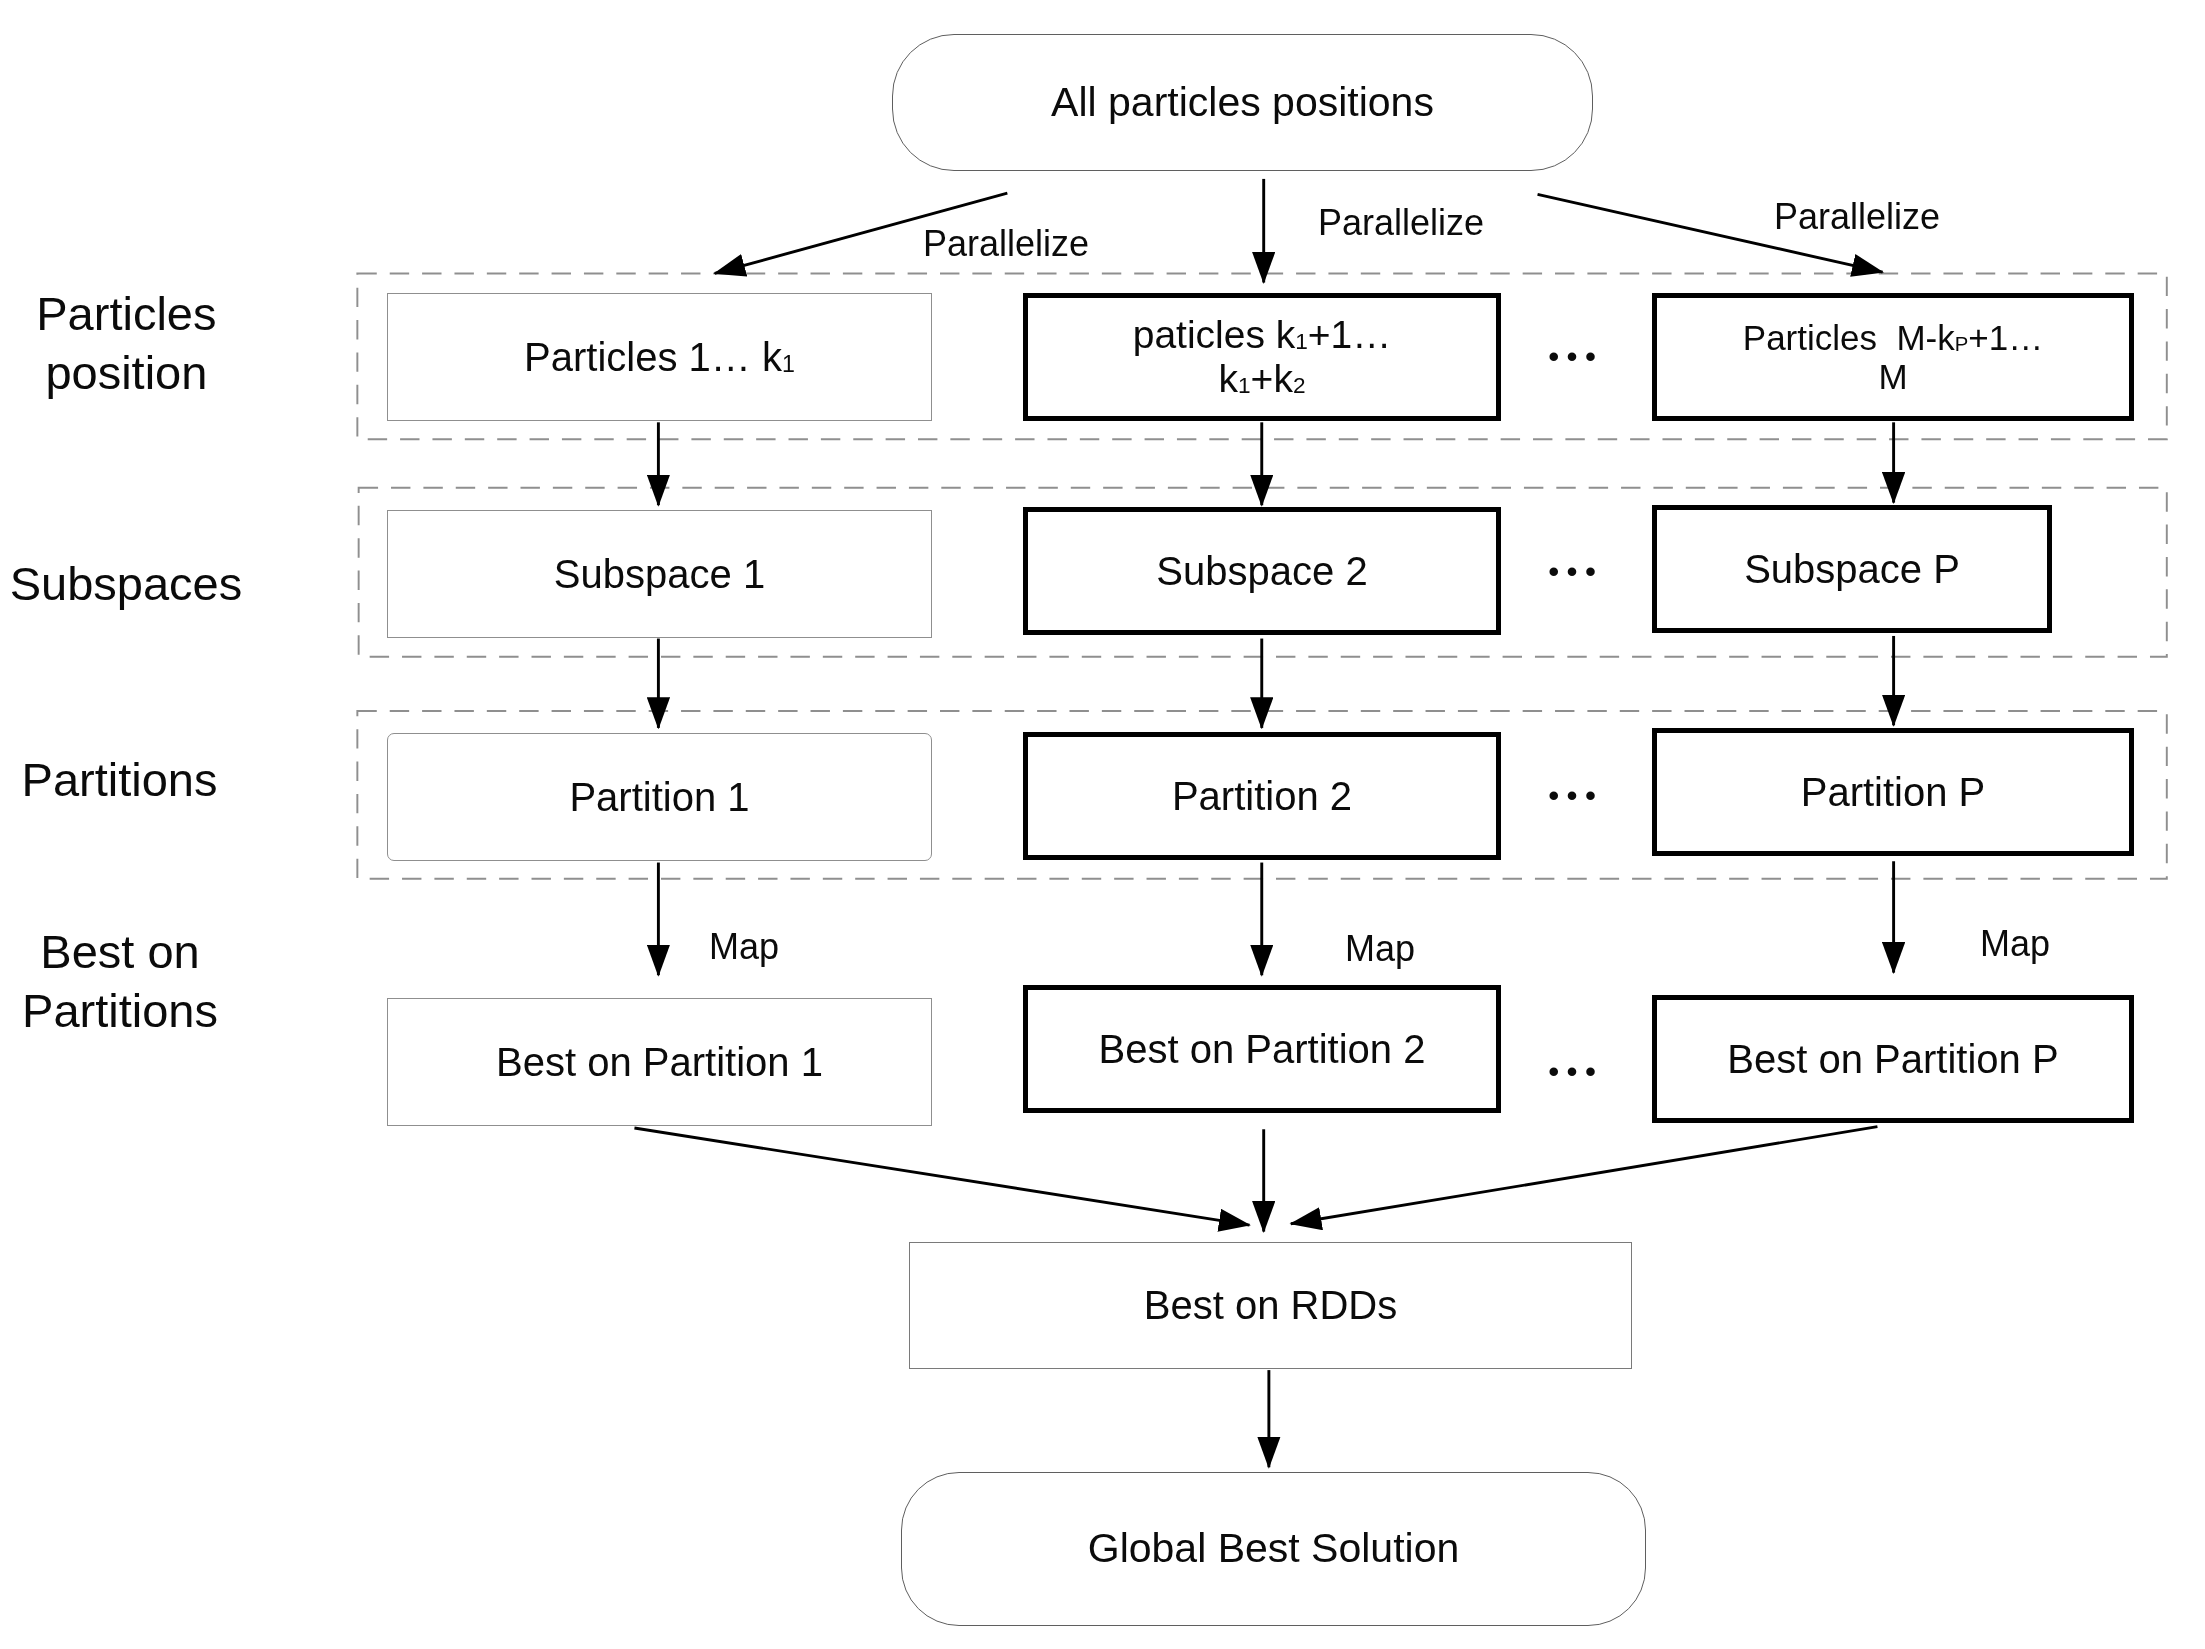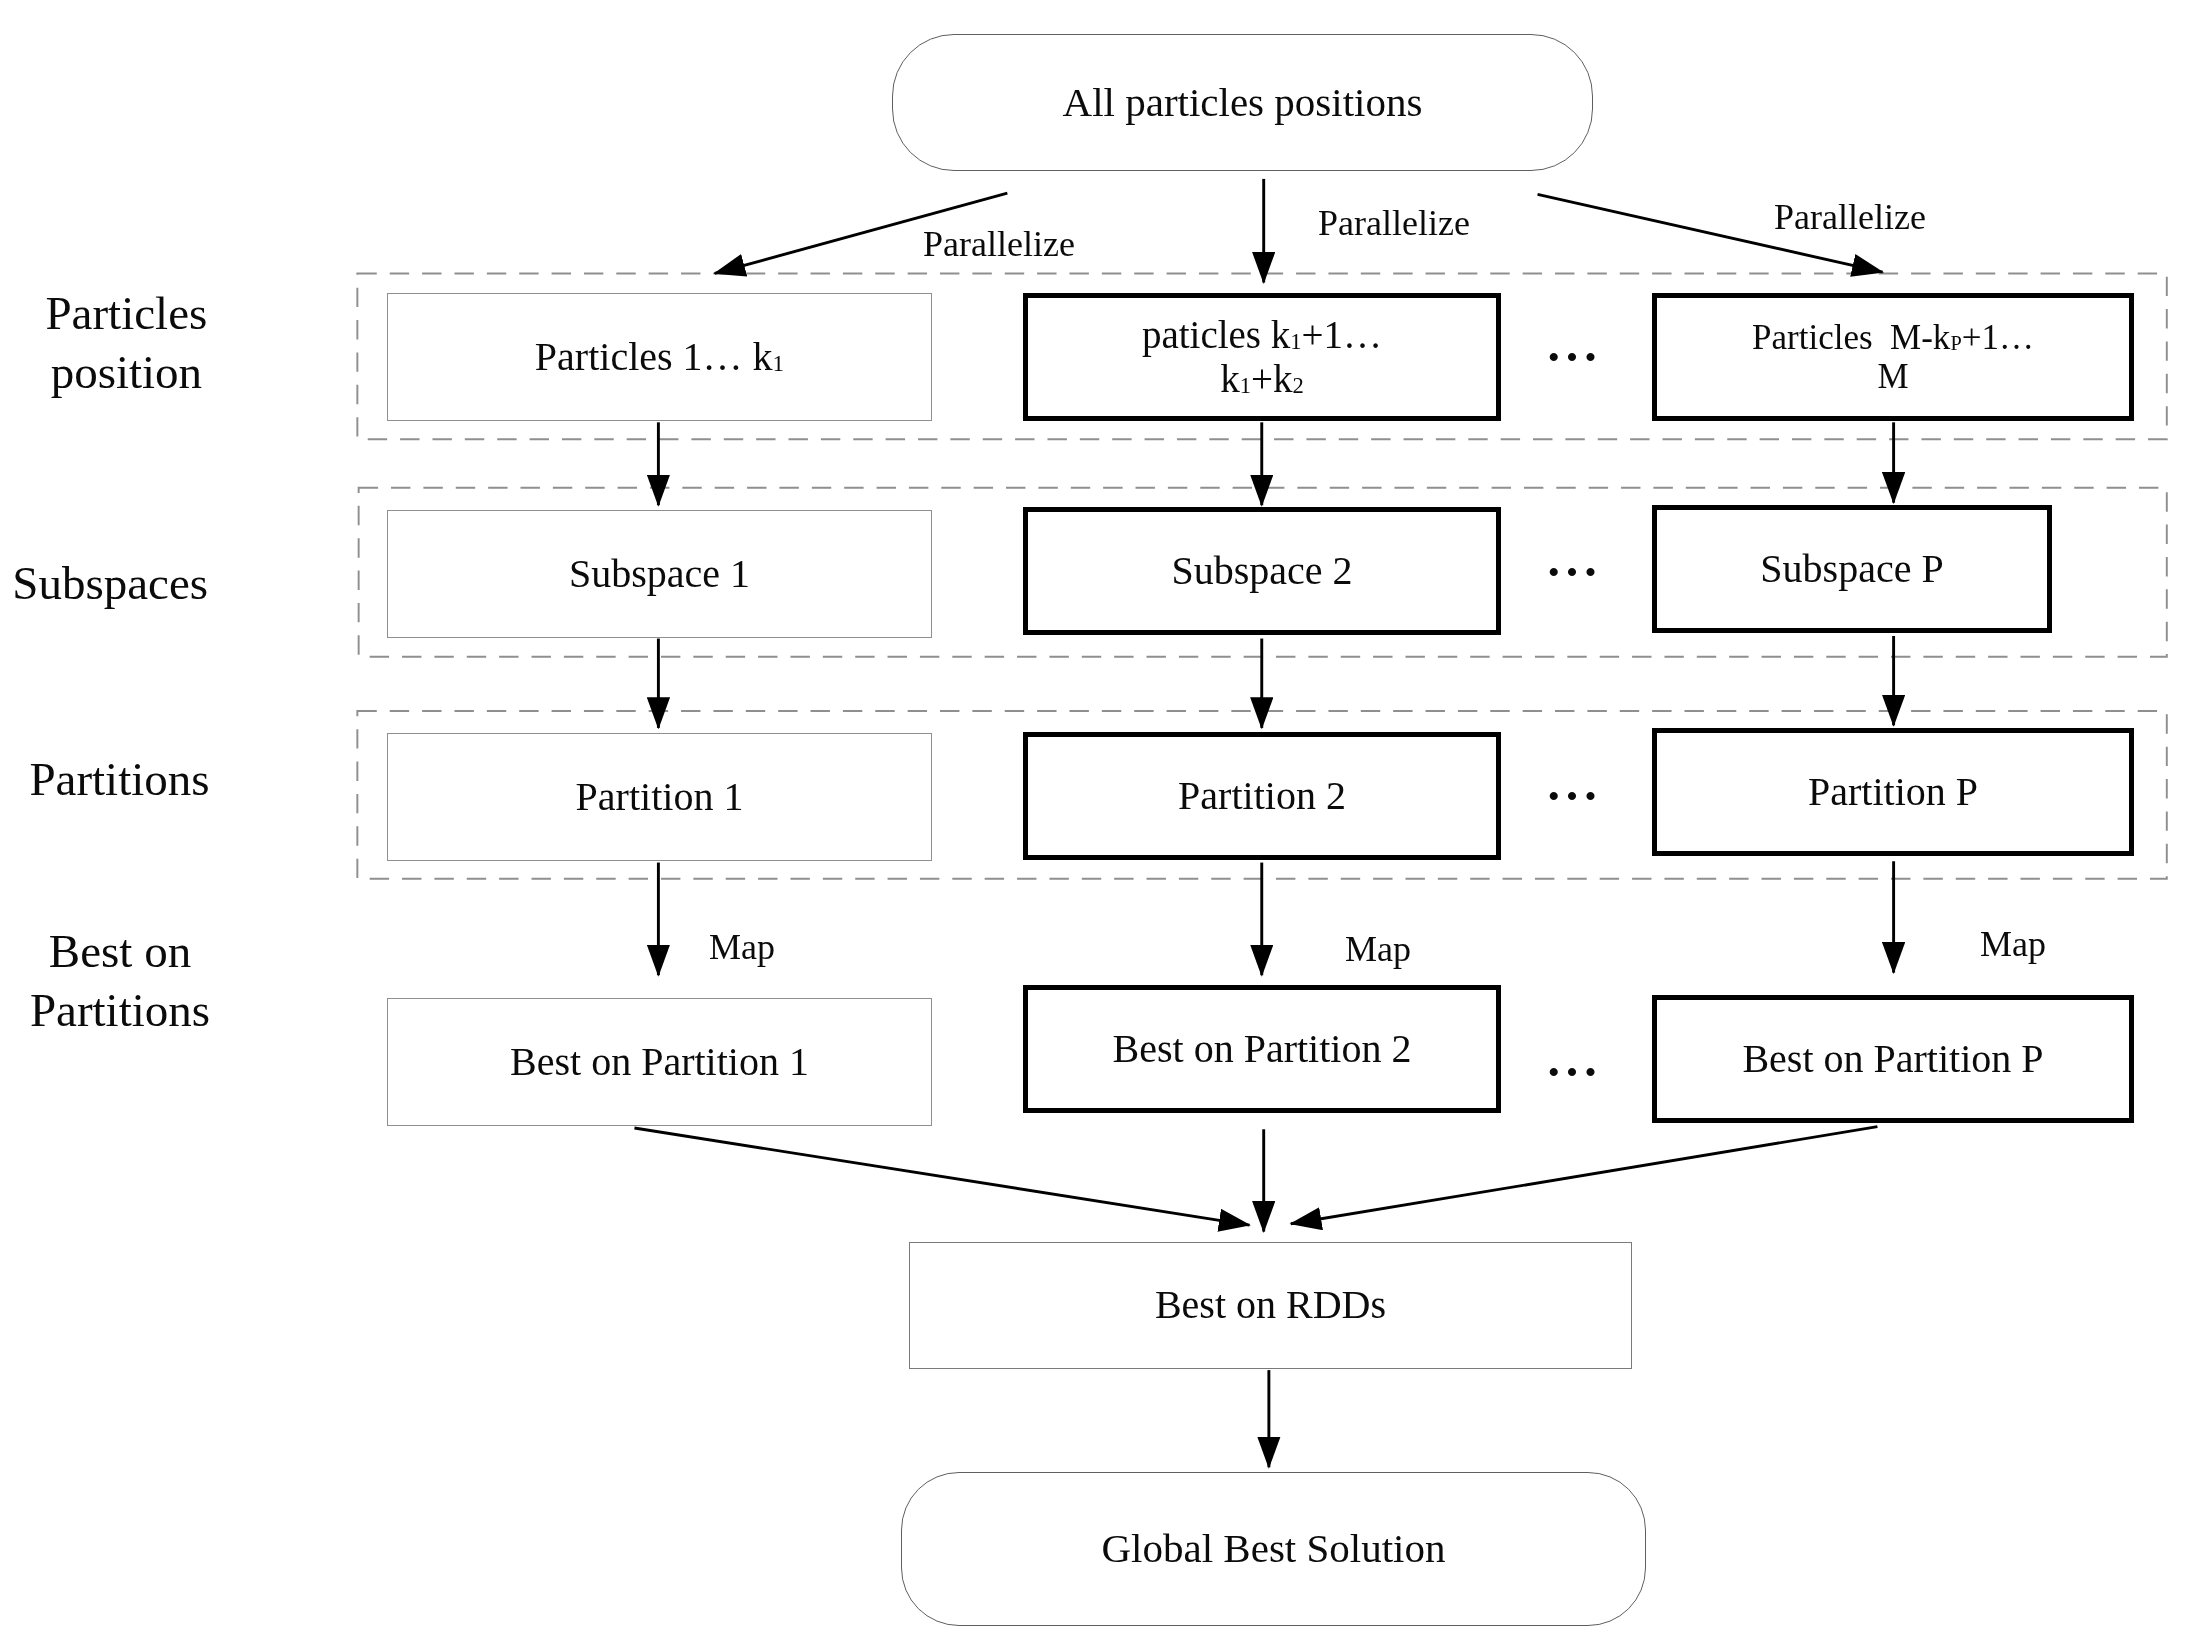--- a/index.html
+++ b/index.html
@@ -1,20 +1,20 @@
 <!DOCTYPE html>
 <html style="font-size:10.4px"><head>
 <meta charset="utf-8">
 <style>
   html,body{margin:0;padding:0;background:#ffffff;}
   #canvas{
     position:relative;
     width:2205px;height:1650px;
     background:#ffffff;
-    font-family:Liberation Serif, serif;
+    font-family:Liberation Sans, sans-serif;
     color:#0b0b0b;
     overflow:hidden;
   }
   #wires{position:absolute;left:0;top:0;z-index:1;}
   .node{
     position:absolute;z-index:2;
     background:#ffffff;
     display:flex;flex-direction:column;
     align-items:center;justify-content:center;
     text-align:center;
@@ -124,21 +124,21 @@
     <span>Subspace 1</span>
   </div>
   <div class="node thick" style="left:1023px;top:507px;width:478px;height:128px;">
     <span>Subspace 2</span>
   </div>
   <div class="node thick" style="left:1652px;top:505px;width:400px;height:128px;">
     <span>Subspace P</span>
   </div>
   <div class="dots" style="left:1576px;top:572px;">•••</div>
 
-  <div class="node thin" style="left:387px;top:733px;width:545px;height:128px;">
+  <div class="node thin" style="left:387px;top:733px;width:545px;height:128px;border-radius:7px;">
     <span>Partition 1</span>
   </div>
   <div class="node thick" style="left:1023px;top:732px;width:478px;height:128px;">
     <span>Partition 2</span>
   </div>
   <div class="node thick" style="left:1652px;top:728px;width:482px;height:128px;">
     <span>Partition P</span>
   </div>
   <div class="dots" style="left:1576px;top:796px;">•••</div>
 

